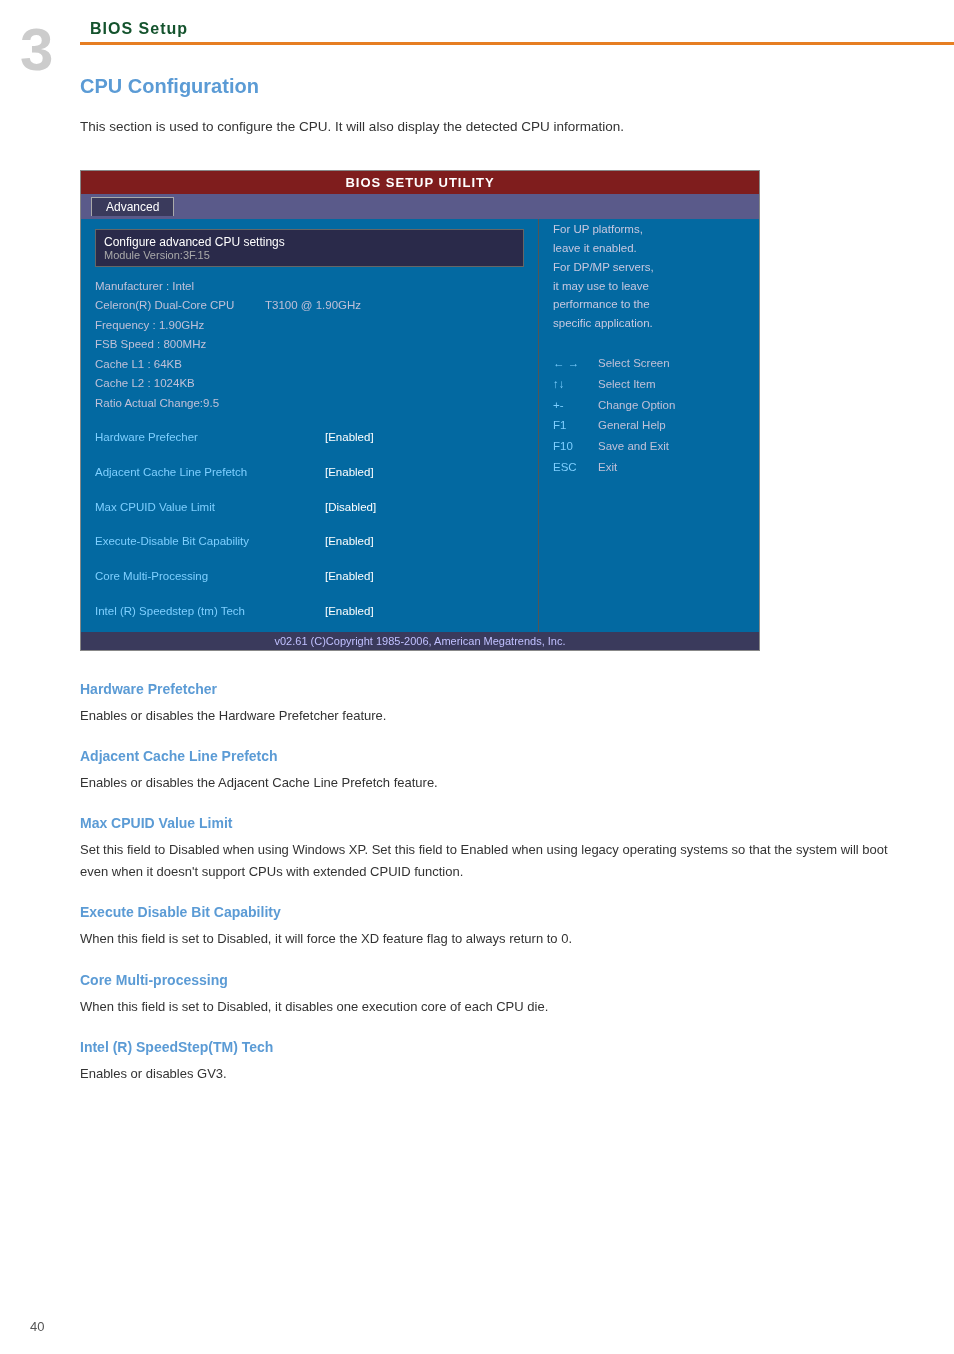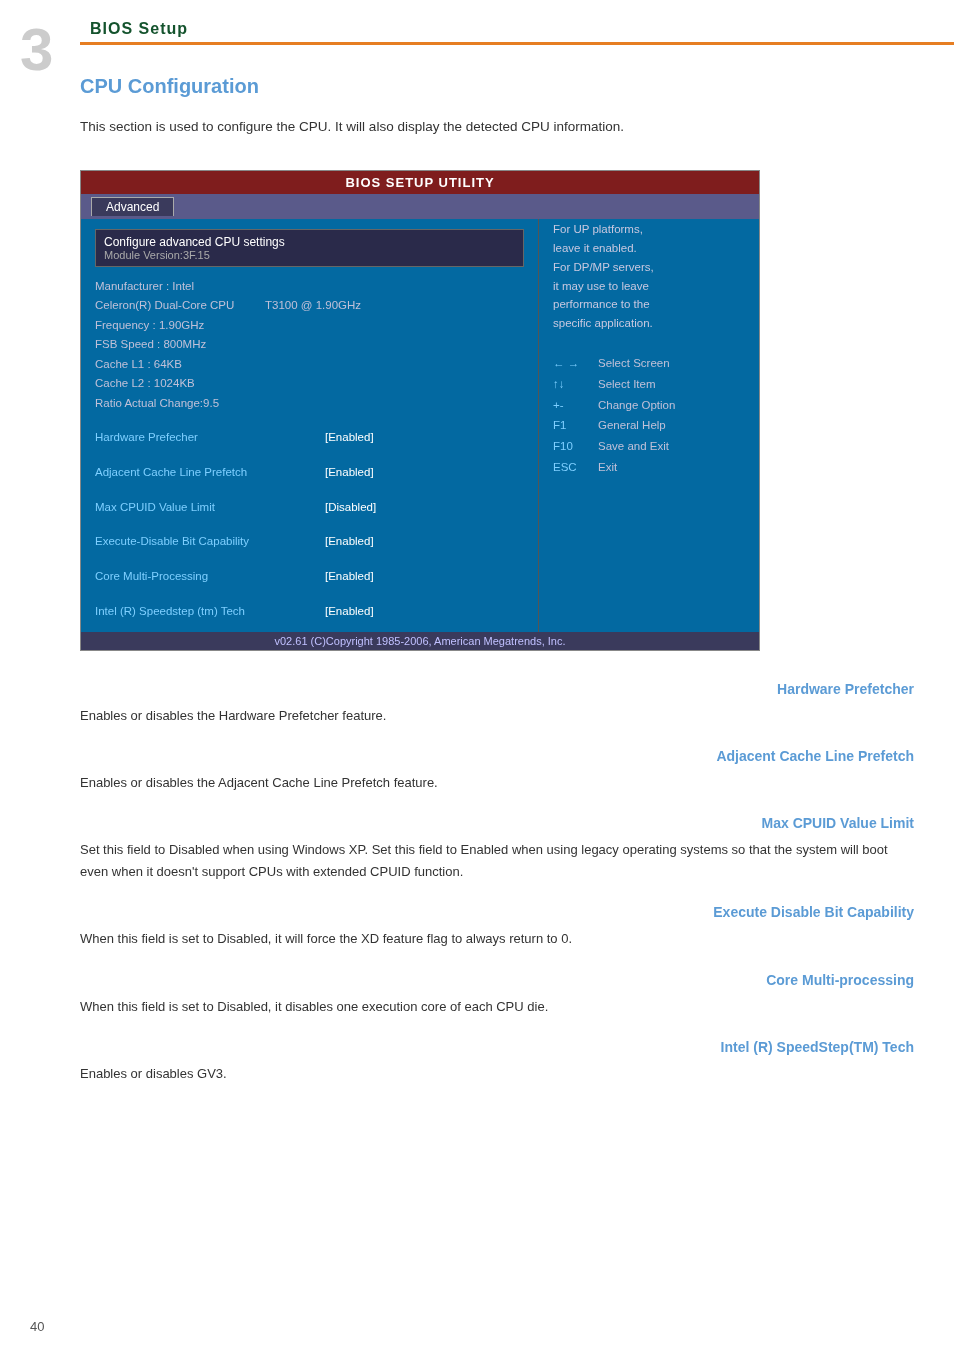--- a/index.html
+++ b/index.html
@@ -209,21 +209,20 @@
       padding: 3px 0;
     }
 
     
     .sub-section-title {
       color: #5b9bd5;
       font-size: 14px;
       font-weight: bold;
       margin-top: 22px;
       margin-bottom: 8px;
-      text-align: right;
     }
 
     .sub-section-text {
       font-size: 13px;
       color: #333;
       line-height: 1.65;
       margin-bottom: 4px;
     }
   </style>
 </head>

